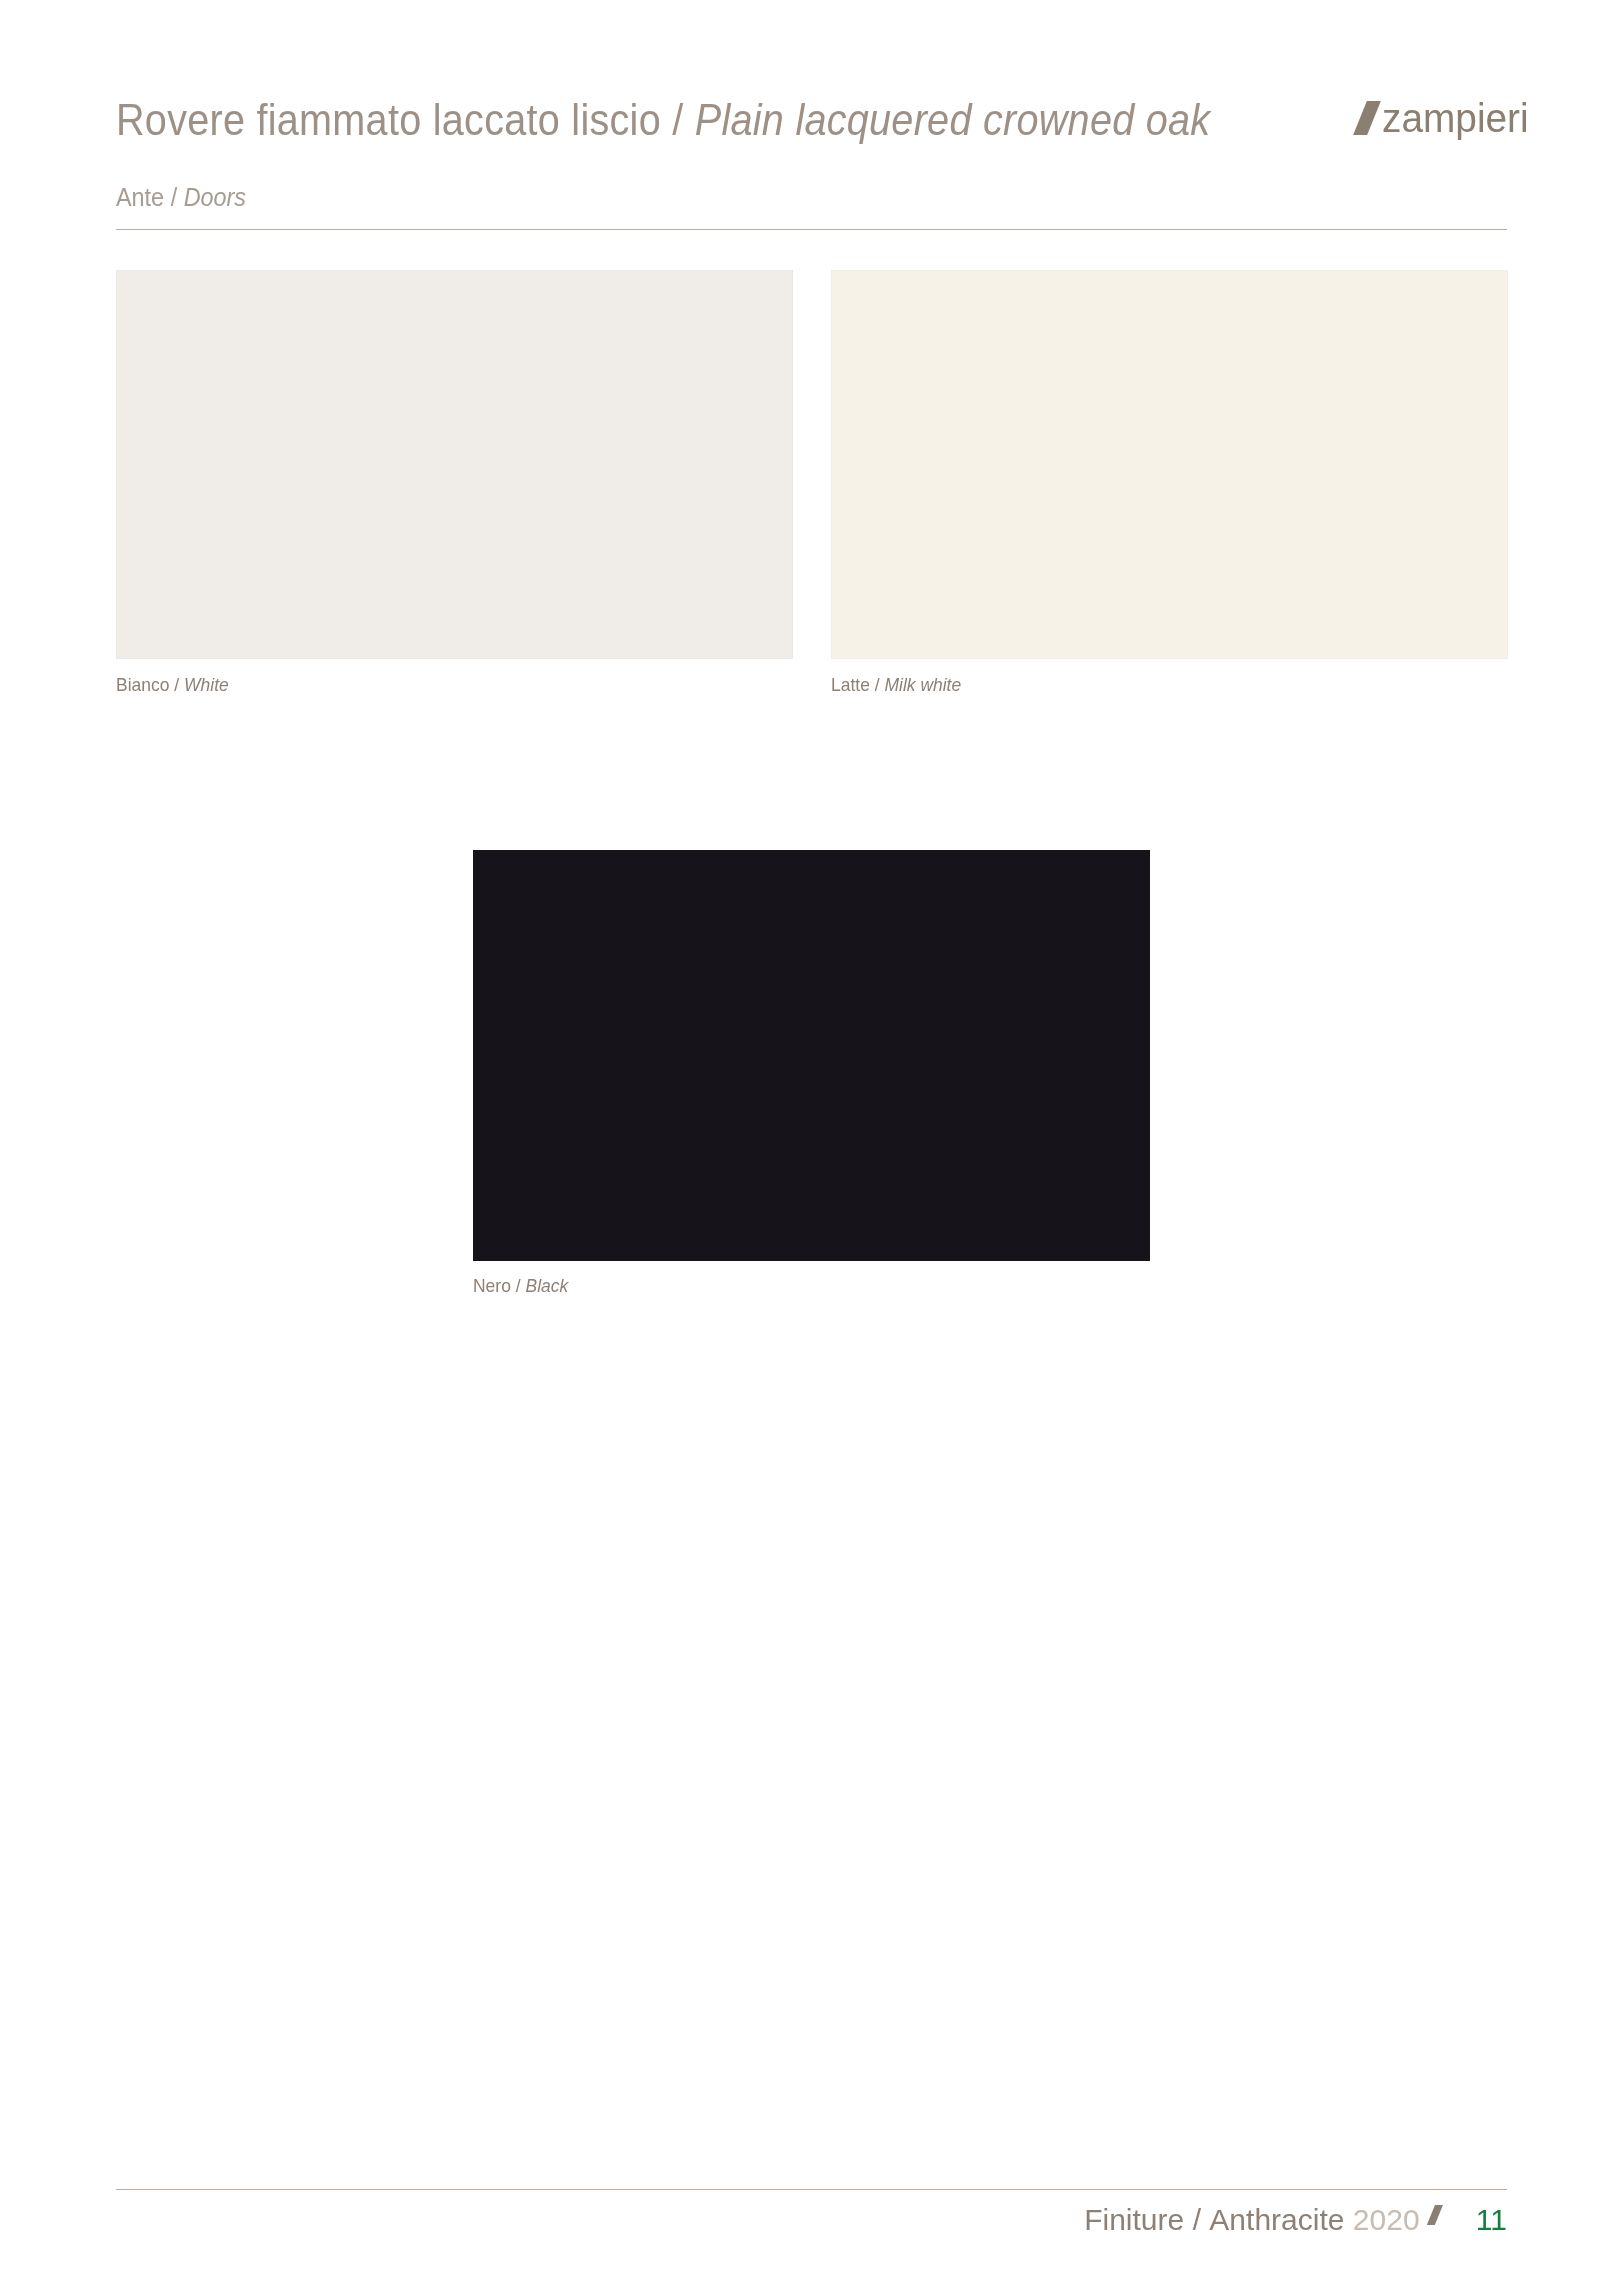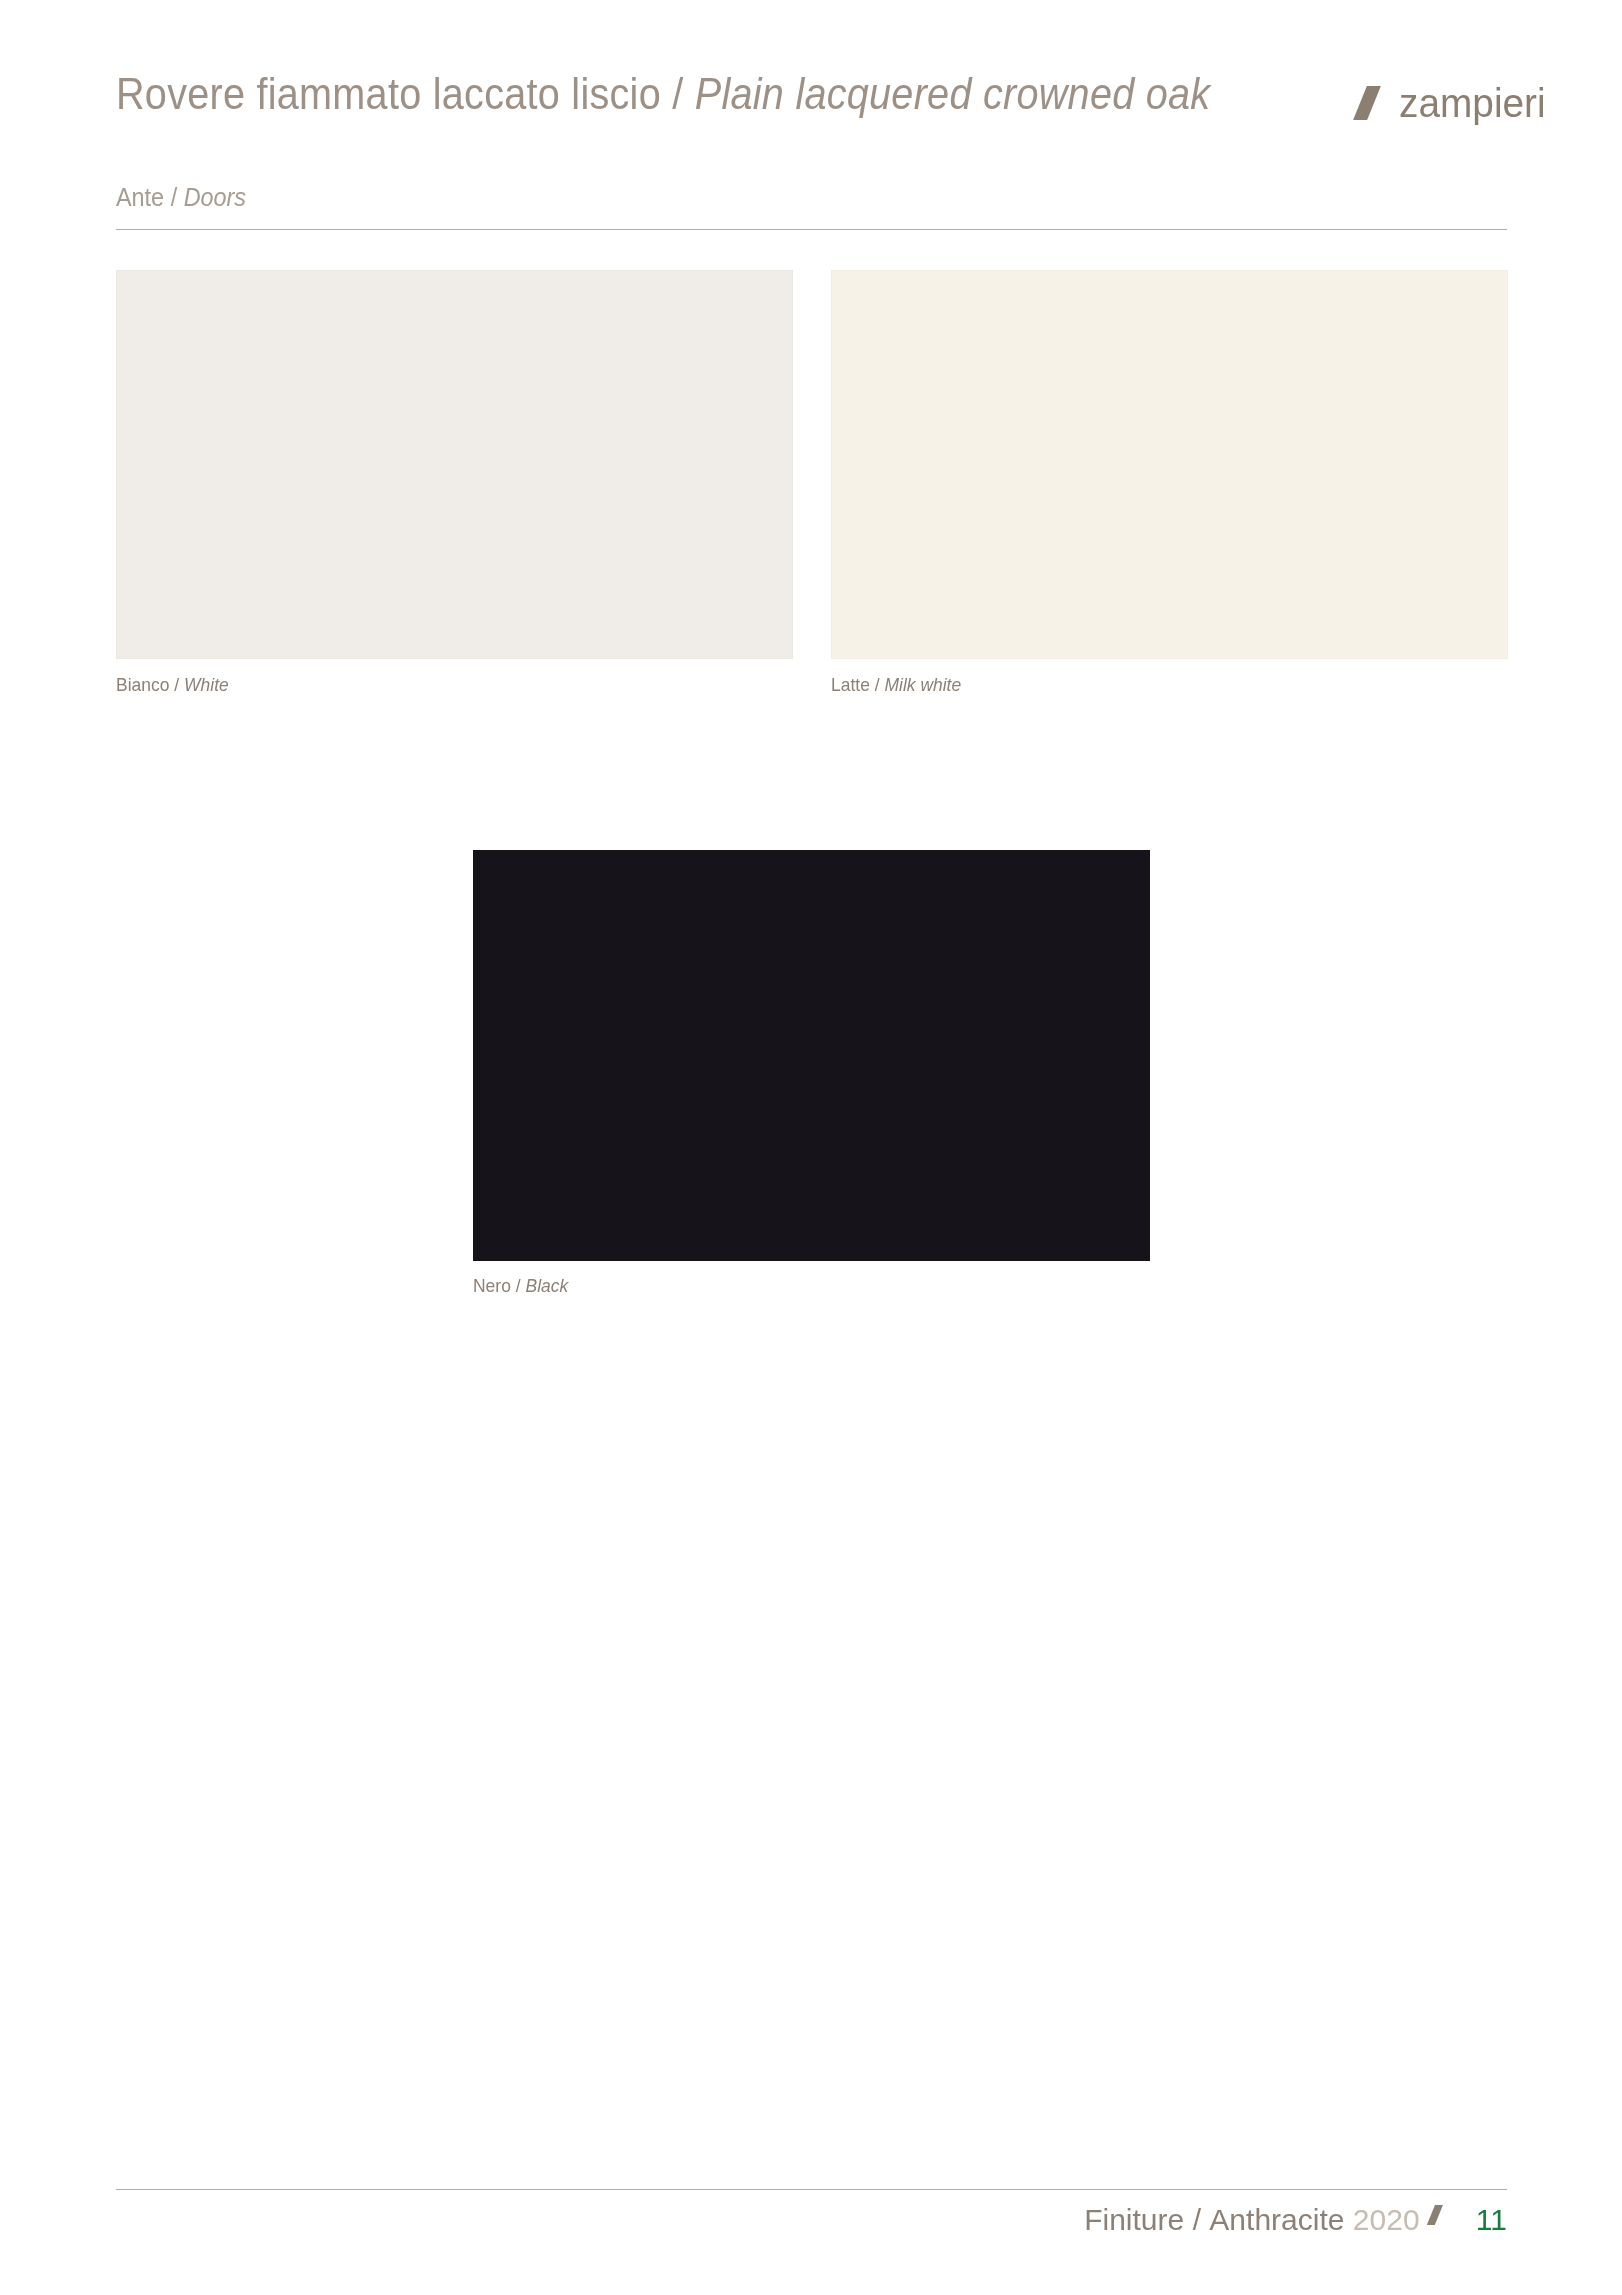--- a/index.html
+++ b/index.html
@@ -22,40 +22,40 @@
   }
 
   
   .header {
     position: absolute;
     left: 116px;
     top: 71px;
     width: 1391px;
     height: 71px;
     display: flex;
+    align-items: flex-end;
     justify-content: space-between;
   }
   .title-line {
     font-size: 45px;
     line-height: 1;
     color: #9d9187;
     font-weight: 300;
     letter-spacing: 0.3px;
     white-space: nowrap;
     transform: scaleX(0.88);
     transform-origin: left bottom;
   }
   .title-it { font-style: normal; }
   .title-sep { font-style: normal; }
   .title-en { font-style: italic; }
 
   .logo {
     display: flex;
     align-items: center;
-    gap: 17px;
     transform: translateY(-3.9px);
   }
   .logo-slash {
     width: 22px;
     height: 34px;
     position: relative;
     overflow: visible;
   }
   .logo-slash span {
     position: absolute;

